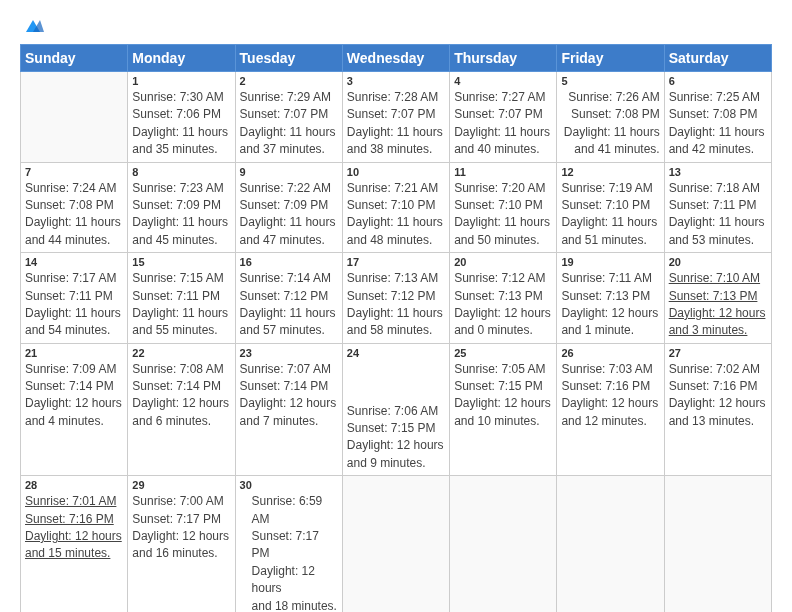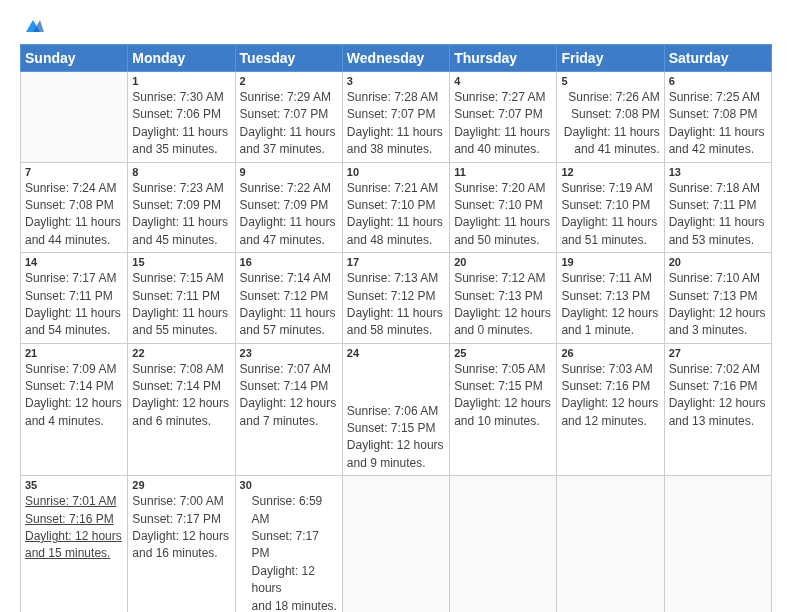--- a/index.html
+++ b/index.html
@@ -270,21 +270,21 @@
           </td>
           <td>
             <span class="day-num">19</span>
             <div class="day-info" style="white-space: pre-line;">Sunrise: 7:11 AM
 Sunset: 7:13 PM
 Daylight: 12 hours
 and 1 minute.</div>
           </td>
           <td>
             <span class="day-num">20</span>
-            <div class="day-info" style="white-space: pre-line;">Sunrise: 7:10 AM
+            <div class="day-info" style="white-space: pre-line; text-decoration: underline;">Sunrise: 7:10 AM
 Sunset: 7:13 PM
 Daylight: 12 hours
 and 3 minutes.</div>
           </td>
         </tr>
         <tr>
           <td>
             <span class="day-num">21</span>
             <div class="day-info" style="white-space: pre-line;">Sunrise: 7:09 AM
 Sunset: 7:14 PM
@@ -329,21 +329,21 @@
           <td>
             <span class="day-num">27</span>
             <div class="day-info" style="white-space: pre-line;">Sunrise: 7:02 AM
 Sunset: 7:16 PM
 Daylight: 12 hours
 and 13 minutes.</div>
           </td>
         </tr>
         <tr>
           <td>
-            <span class="day-num">35</span>
+            <span class="day-num">28</span>
             <div class="day-info" style="white-space: pre-line; text-decoration: underline;">Sunrise: 7:01 AM
 Sunset: 7:16 PM
 Daylight: 12 hours
 and 15 minutes.</div>
           </td>
           <td>
             <span class="day-num">29</span>
             <div class="day-info" style="white-space: pre-line;">Sunrise: 7:00 AM
 Sunset: 7:17 PM
 Daylight: 12 hours

